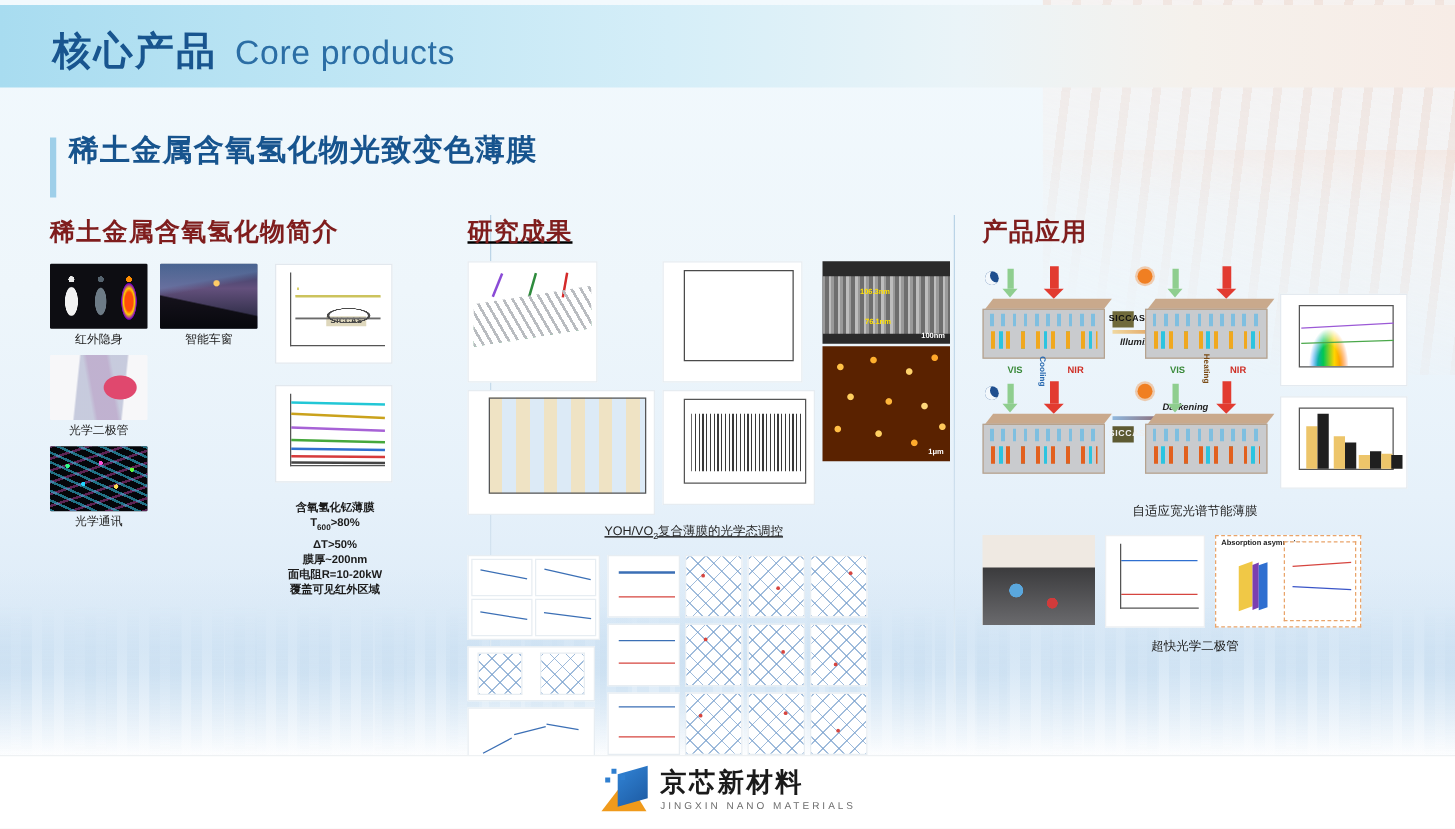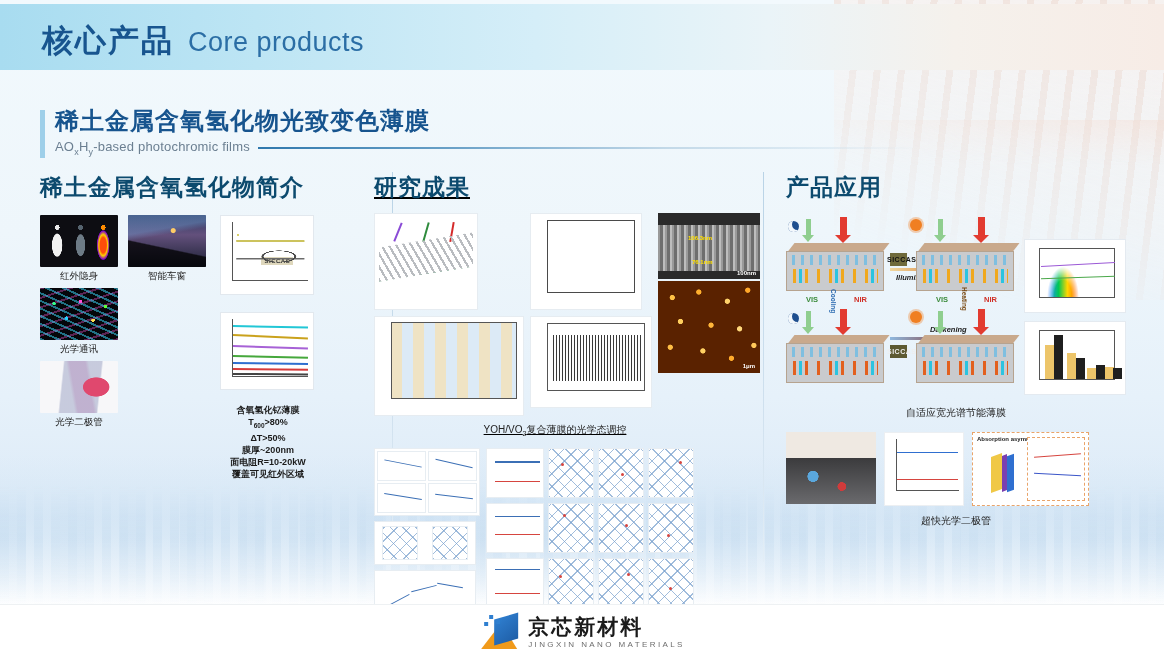--- a/index.html
+++ b/index.html
@@ -44,21 +44,21 @@
   .title-en sub{font-size:9px;}
   .title-rule{width:660px;height:2px;background:linear-gradient(90deg,#2f78ad 0%,#6ba2c8 30%,#c3d9e8 62%,rgba(255,255,255,0) 100%);}
 
   
   .cols{position:absolute;left:40px;top:172px;width:1086px;height:390px;display:flex;}
   .col{position:relative;}
   .col-a{width:350px;padding-right:16px;}
   .col-b{width:362px;padding-left:18px;padding-right:28px;text-decoration:underline;}
   .col-c{width:358px;padding-left:22px;}
   .vdiv{position:absolute;top:0;width:1px;height:390px;background:linear-gradient(180deg,#b9d3e6,#cfe0ee 60%,#e3eef6);}
-  .col-h{font-size:23px;font-weight:bold;color:#0c4a6e;letter-spacing:1px;margin:0 0 10px 0;}
+  .col-h{font-size:20px;font-weight:bold;color:#7f1d1d;letter-spacing:1px;margin:0 0 10px 0;}
 
   .body-text{font-size:11.6px;line-height:18.5px;color:#2a2a2a;text-align:justify;letter-spacing:.1px;}
   .hl{color:#e8161a;font-weight:bold;}
 
   
   .grid-wrap{position:relative;margin-top:12px;display:flex;gap:10px;}
   .gcol{display:flex;flex-direction:column;gap:7px;}
   .cell{width:78px;}
   .thumb{width:78px;height:52px;border-radius:1px;position:relative;overflow:hidden;}
   .cap{font-size:9.5px;color:#222;text-align:center;margin-top:3px;line-height:11px;}
@@ -245,44 +245,40 @@
       <span class="hdr-cn">核心产品</span>
       <span class="hdr-en">Core products</span>
     </div>
   </div>
 
   <div class="title-wrap">
     <div class="title-bar"></div>
     <div class="title-cn">
       <span>稀土金属含氧氢化物光致变色薄膜</span>
     </div>
-    <div class="title-en-row">
-      <span class="title-en"><span>AO</span><sub>x</sub><span>H</span><sub>y</sub><span>-based photochromic films</span></span>
-      <span class="title-rule"></span>
-    </div>
   </div>
 
   <div class="cols">
 
     <div class="col col-a">
       <div class="col-h">稀土金属含氧氢化物简介</div>
 
       <div class="grid-wrap">
         <div class="gcol">
           <div class="cell">
             <div class="thumb t-ir"></div>
             <div class="cap">红外隐身</div>
           </div>
           <div class="cell">
+            <div class="thumb t-diode"></div>
+            <div class="cap">光学二极管</div>
+          </div>
+          <div class="cell">
             <div class="thumb t-fib"></div>
             <div class="cap">光学通讯</div>
-          </div>
-          <div class="cell">
-            <div class="thumb t-diode"></div>
-            <div class="cap">光学二极管</div>
           </div>
         </div>
 
         <div class="gcol">
           <div class="cell">
             <div class="thumb t-car"></div>
             <div class="cap">智能车窗</div>
           </div>
         </div>
 

